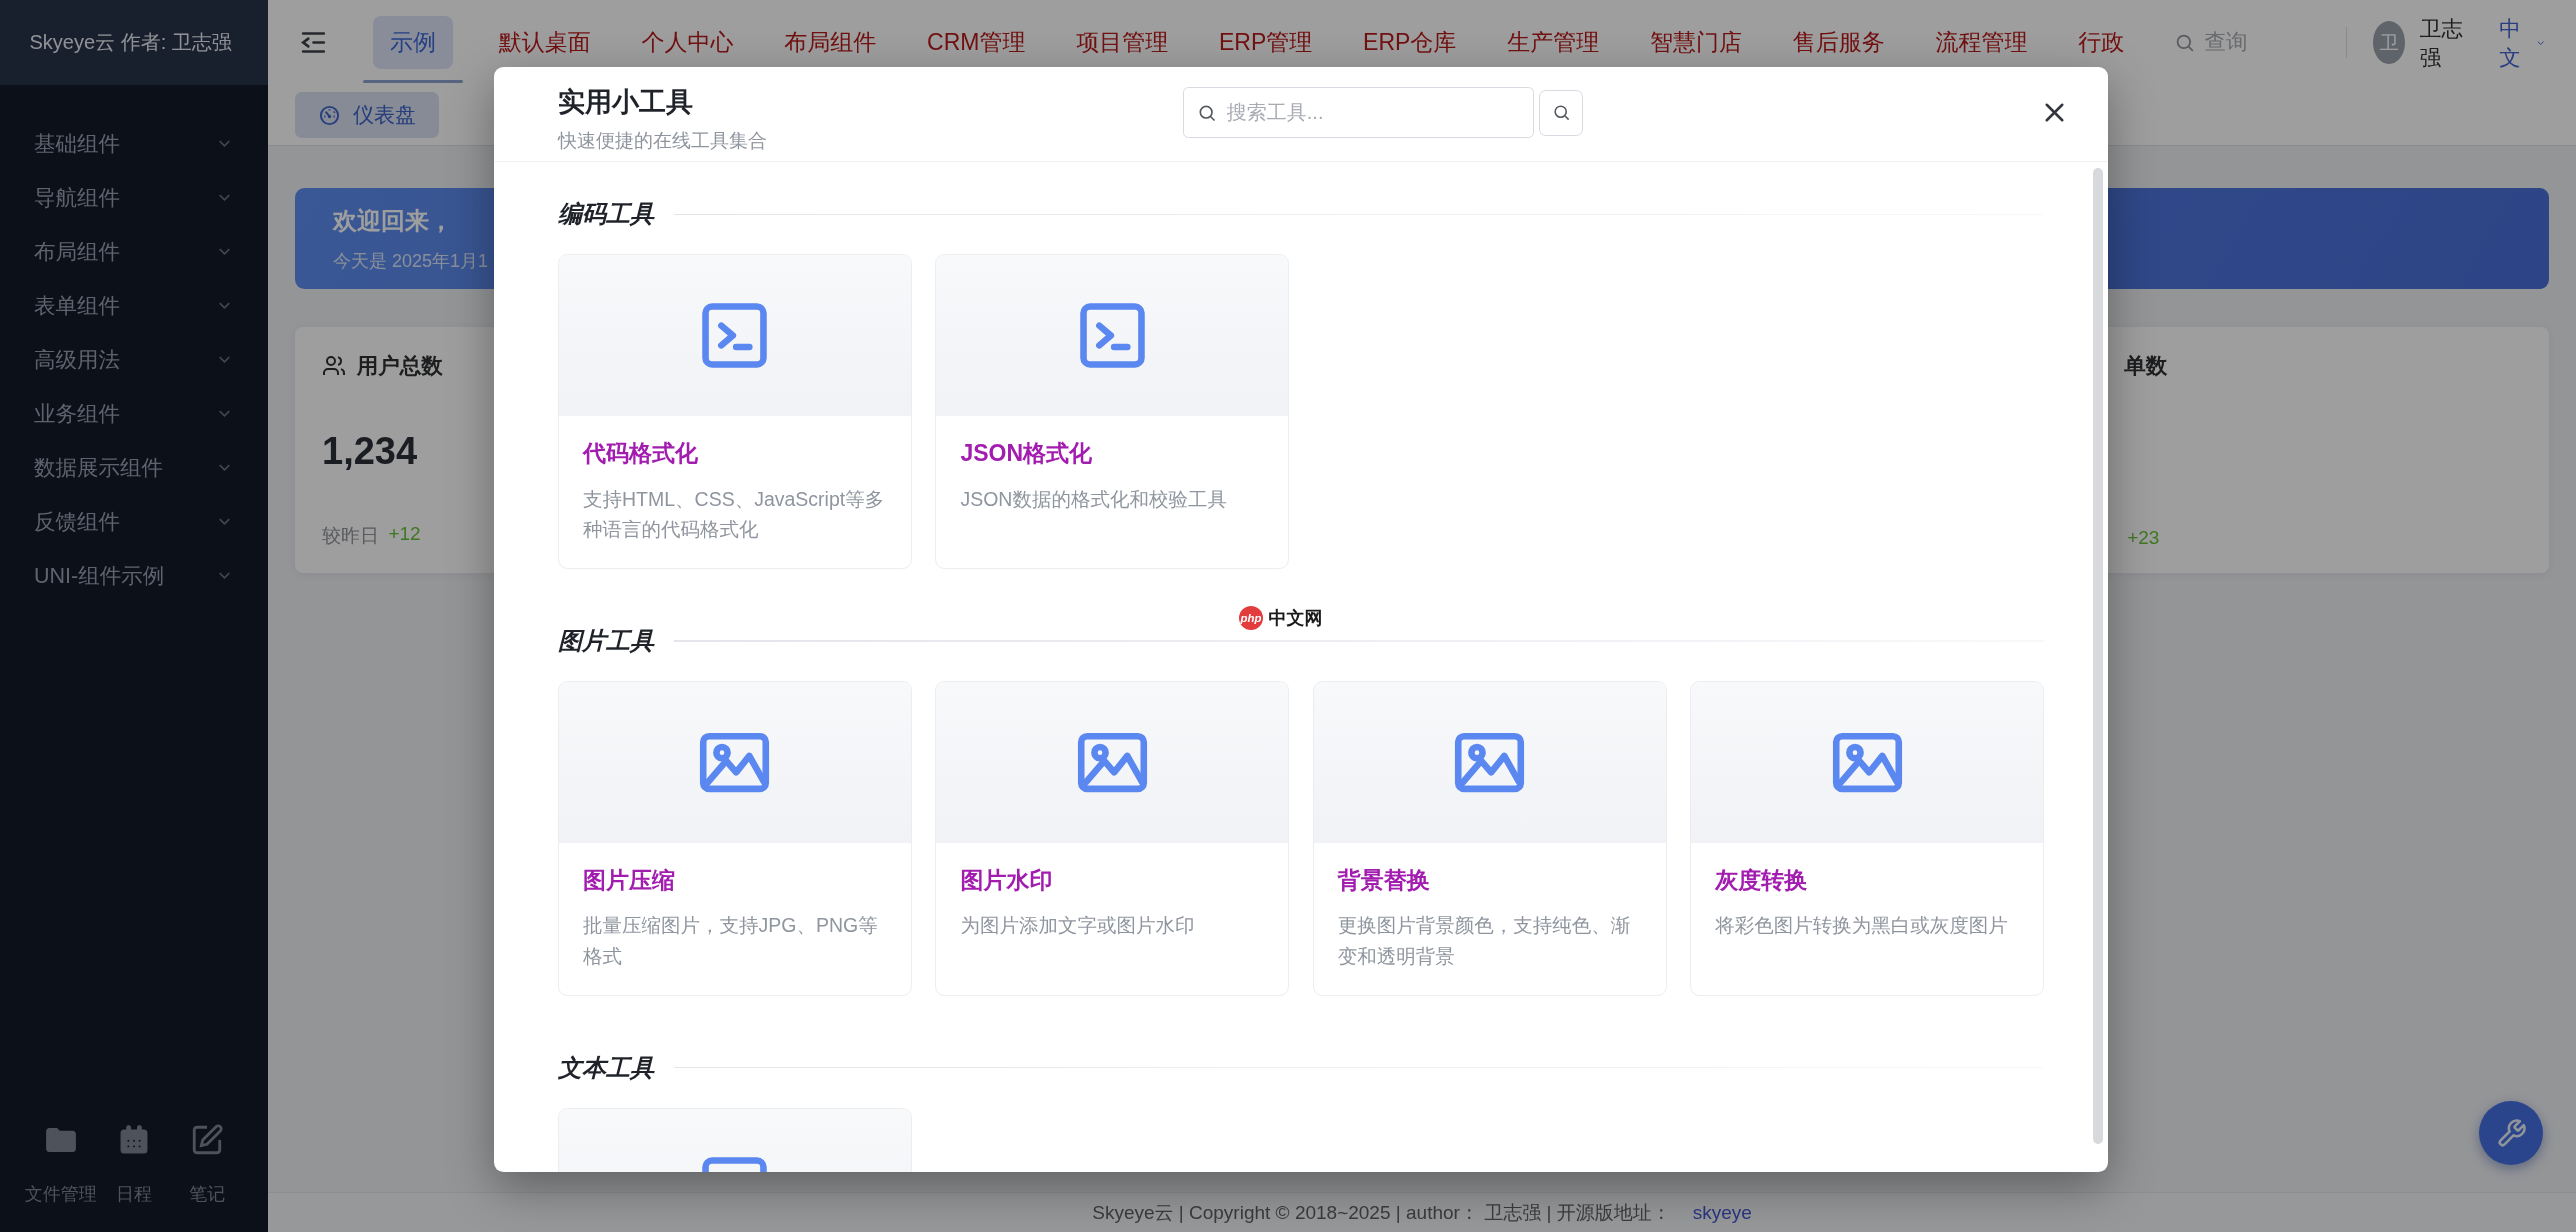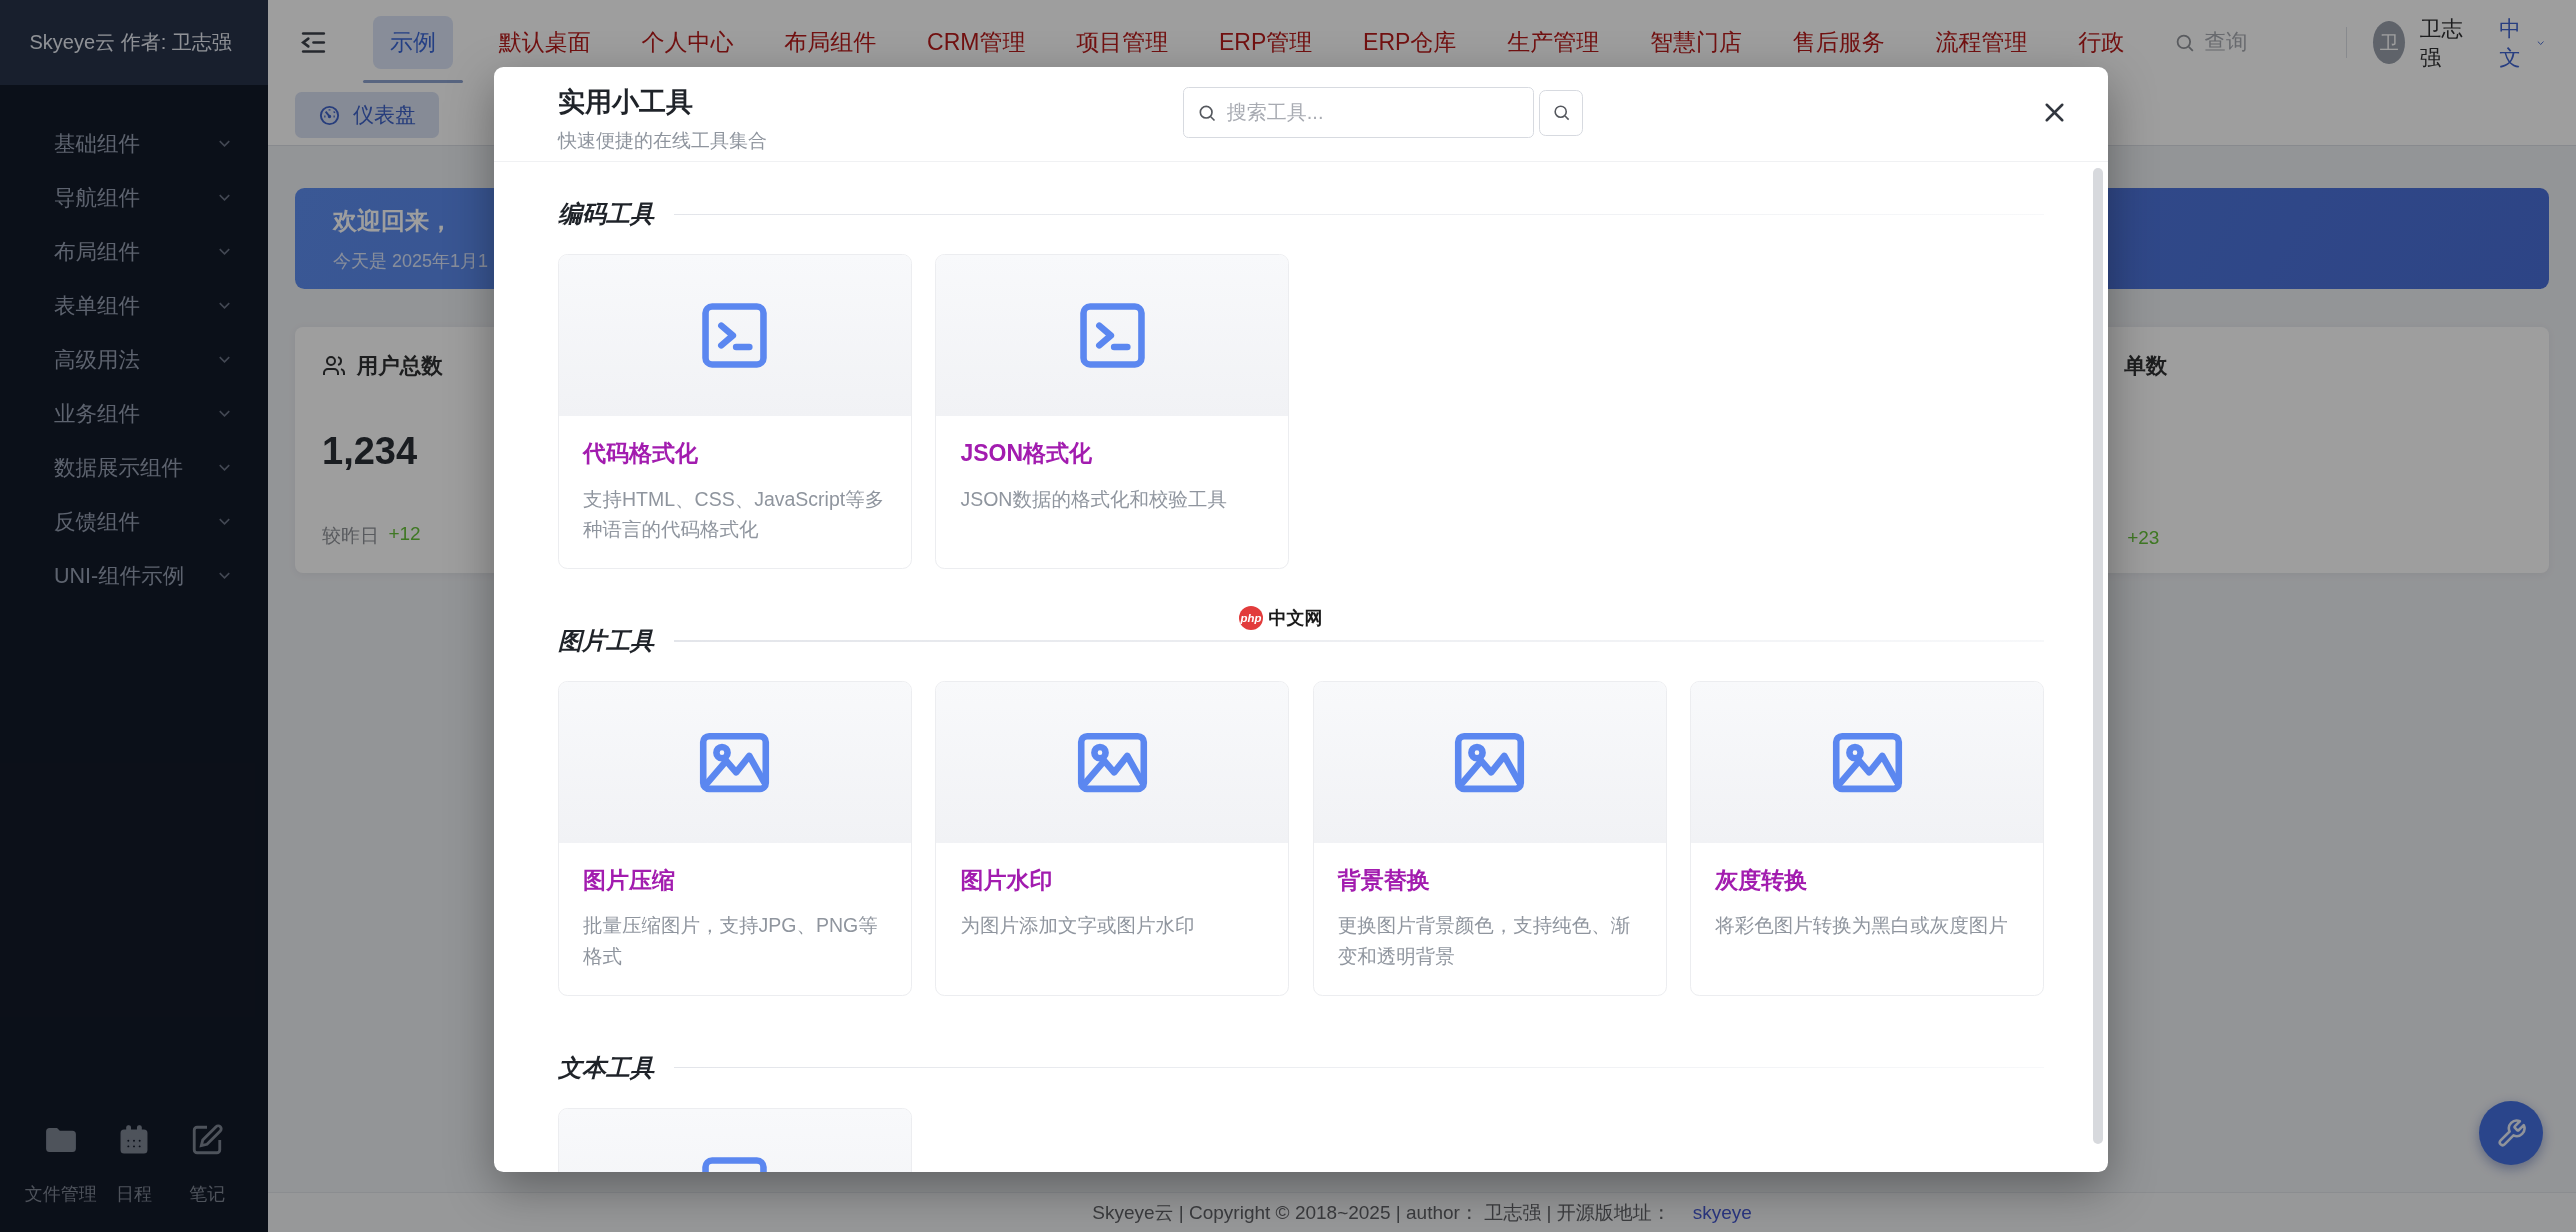--- a/index.html
+++ b/index.html
@@ -3,21 +3,21 @@
 <meta charset="utf-8">
 <style>
   * { margin:0; padding:0; box-sizing:border-box; }
   html,body { background:#555; }
   body { font-family:"Liberation Sans","DejaVu Sans",sans-serif; }
   .screen { position:relative; width:2576px; height:1233px; overflow:hidden; background:#eef0f4; }
 
   
   .sidebar { position:absolute; left:0; top:0; width:268px; height:1233px; background:#131a29; z-index:10; }
   .brand { height:85px; background:#27324a; color:#e7ebf2; font-size:20px; display:flex; align-items:center; padding-left:29.5px; }
-  .side-nav { padding-top:31px;padding-left:20px; }
+  .side-nav { padding-top:31px; }
   .side-item { height:54px; display:flex; align-items:center; justify-content:space-between; padding:0 34px; cursor:pointer; }
   .side-item .lbl { font-size:21.5px; color:#97a1b3; }
   .side-item svg { width:19px; height:19px; stroke:#6b7486; }
   .dock { position:absolute; left:0; bottom:0; width:268px; padding:17.4px 24px 27px 24px; display:flex; justify-content:space-between; }
   .dock-item { width:74px; display:flex; flex-direction:column; align-items:center; cursor:pointer;gap:16px; }
   .dock-item svg { width:34px; height:34px; color:#7e8694; stroke:#7e8694; }
   .dock-item .dlbl { margin-top:9.4px; font-size:18px; color:#7e8694; white-space:nowrap; }
 
   
   .main { position:absolute; left:268px; top:0; right:0; bottom:0; }

